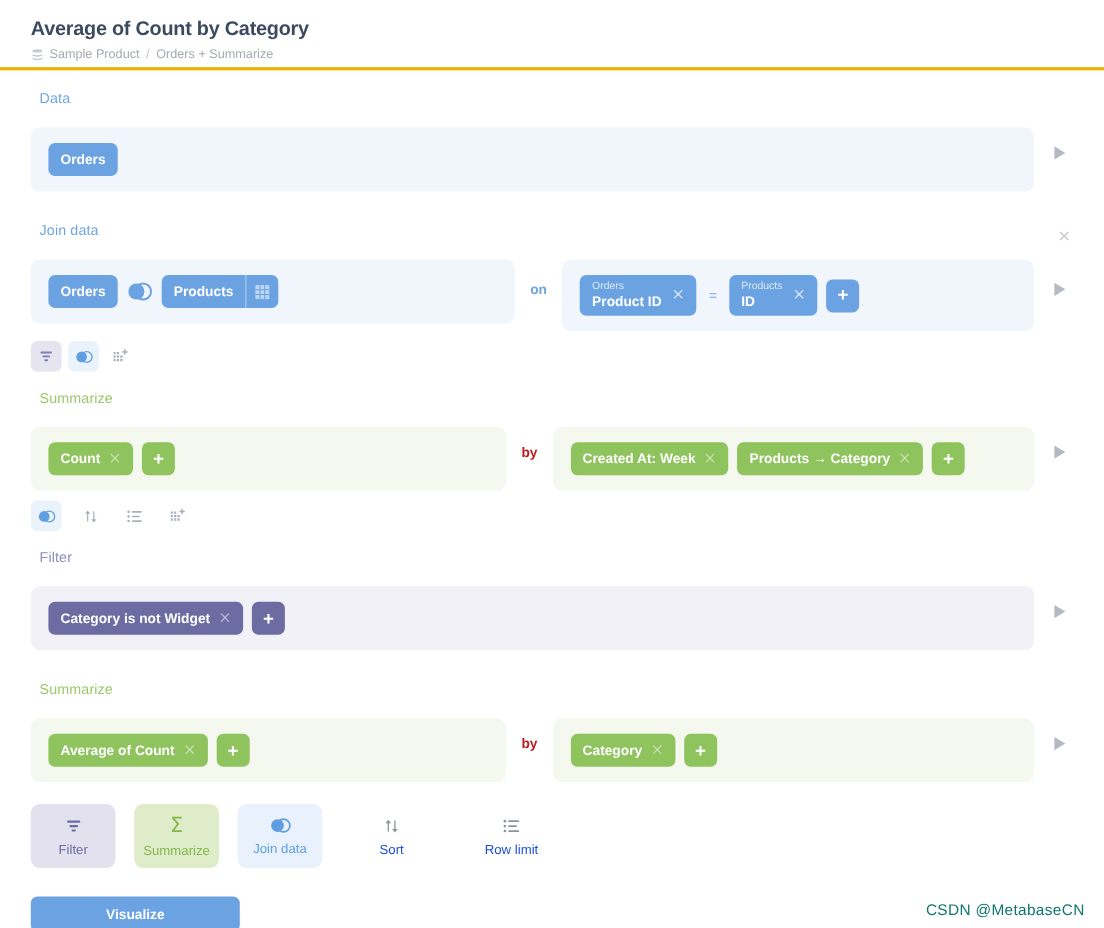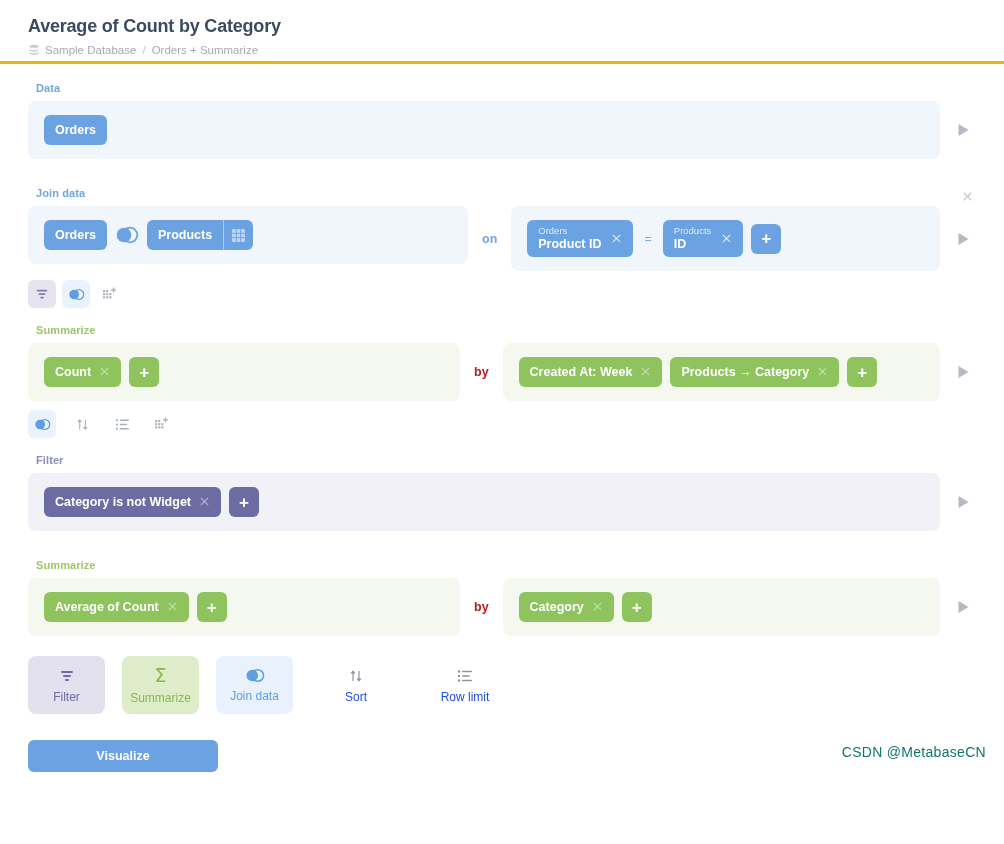--- a/index.html
+++ b/index.html
@@ -33,22 +33,22 @@
     color: #a5a9b2;
   }
   .breadcrumb .db-icon { display: inline-flex; align-items: center; }
   .crumb-sep { color: #c2c5cc; margin: 0 1px; }
 
   
   .notebook { padding: 18px 28px 0 28px; position: relative; }
 
   .step { margin-bottom: 6px; }
   .step-label {
-    font-size: 11px;
-    font-weight: bold;
+    font-size: 13px;
+    font-weight: normal;
     margin-bottom: 7px;
     letter-spacing: 0.1px;
     padding-left: 8px;
   }
   .label-blue   { color: #6fa6e0; }
   .label-green  { color: #9cc76a; }
   .label-purple { color: #8c8dbd; }
 
   .step-row {
     display: flex;
@@ -58,20 +58,21 @@
   }
 
   .panel {
     border-radius: 8px;
     padding: 14px 16px;
     display: flex;
     align-items: center;
     flex-wrap: wrap;
     gap: 8px;
     min-height: 58px;
+    margin-top: 12px;
   }
   .panel-blue   { background: #f0f6fc; }
   .panel-green  { background: #f4f8ee; align-items: flex-end; }
   .panel-purple { background: #f1f1f7; }
 
   .panel-full { flex: 1 1 auto; }
 
   
   .chip {
     display: inline-flex;
@@ -285,21 +286,21 @@
 <div class="header">
   <div class="page-title">Average of Count by Category</div>
   <div class="breadcrumb">
     <span class="db-icon">
       <svg width="12" height="12" viewBox="0 0 16 16" fill="#c6c9d0">
         <ellipse cx="8" cy="3" rx="6" ry="2.1"></ellipse>
         <path d="M2 6.2c0 1.16 2.69 2.1 6 2.1s6-.94 6-2.1v1.9c0 1.16-2.69 2.1-6 2.1s-6-.94-6-2.1z"></path>
         <path d="M2 10.3c0 1.16 2.69 2.1 6 2.1s6-.94 6-2.1v1.9c0 1.16-2.69 2.1-6 2.1s-6-.94-6-2.1z"></path>
       </svg>
     </span>
-    <span>Sample Database</span>
+    <span>Sample Product</span>
     <span class="crumb-sep">/</span>
     <span>Orders + Summarize</span>
   </div>
 </div>
 
 <div class="notebook">
 
   <div class="step">
     <div class="step-label label-blue">Data</div>
     <div class="step-row">

